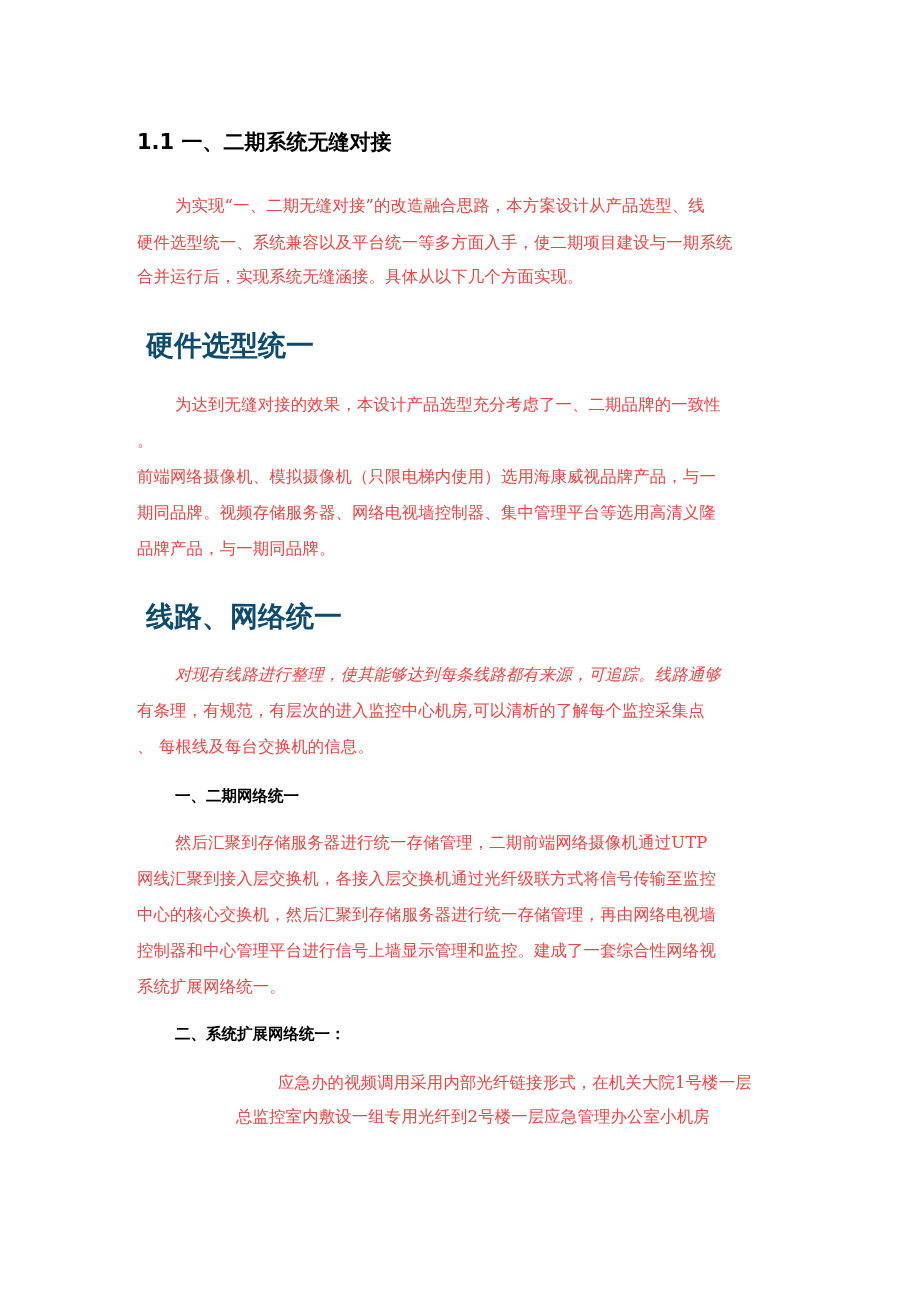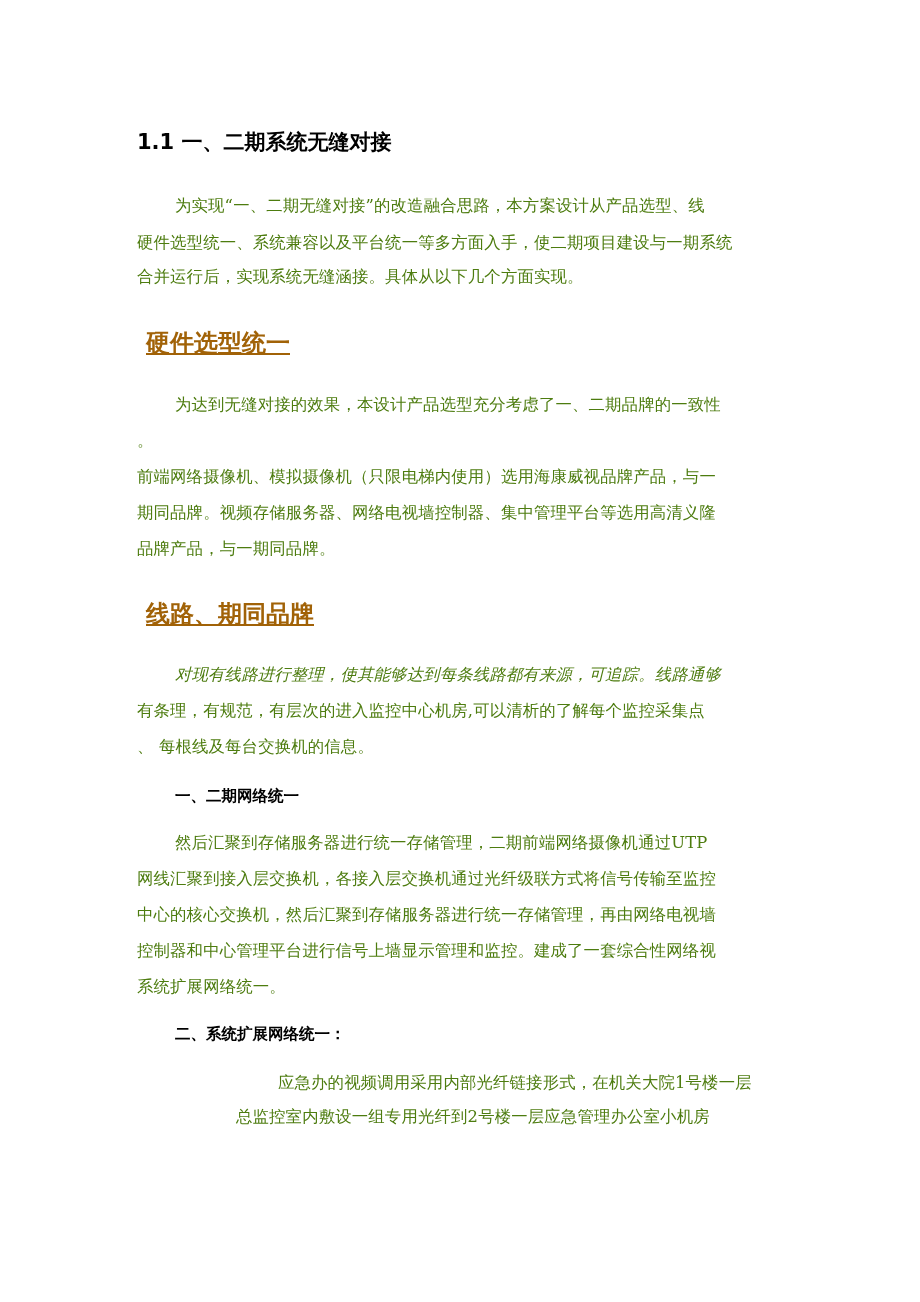--- a/index.html
+++ b/index.html
@@ -29,33 +29,32 @@
     .h1 {
       font-family: "DejaVu Sans", "Liberation Sans", sans-serif;
       font-weight: bold;
       font-size: 21px;
       letter-spacing: 0px;
       color: #000;
     }
     .h2 {
       font-family: "DejaVu Sans", "Liberation Sans", sans-serif;
       font-weight: bold;
-      font-size: 24px;
-      color: #a16207;
-      text-decoration: underline;
+      font-size: 28px;
+      color: #0c4a6e;
     }
     .h3 {
       font-family: "DejaVu Sans", "Liberation Sans", sans-serif;
       font-weight: bold;
       font-size: 15.5px;
       color: #000;
     }
     .body {
       font-size: 16.4px;
-      color: #4d7c0f;
+      color: #ef4444;
       letter-spacing: 0.15px;
     }
   </style>
 </head>
 <body>
 
 <div class="page">
 
   <h1 class="abs h1" style="left:137px; top:128px;">1.1 一、二期系统无缝对接</h1>
 
@@ -68,21 +67,21 @@
   <h2 class="abs h2" style="left:146px; top:327px;">硬件选型统一</h2>
 
   <div>
     <p class="abs body" style="left:175px; top:394px;">为达到无缝对接的效果，本设计产品选型充分考虑了一、二期品牌的一致性</p>
     <p class="abs body" style="left:137px; top:430px;">。</p>
     <p class="abs body" style="left:137px; top:466px;">前端网络摄像机、模拟摄像机（只限电梯内使用）选用海康威视品牌产品，与一</p>
     <p class="abs body" style="left:137px; top:502px;">期同品牌。视频存储服务器、网络电视墙控制器、集中管理平台等选用高清义隆</p>
     <p class="abs body" style="left:137px; top:538px;">品牌产品，与一期同品牌。</p>
   </div>
 
-  <h2 class="abs h2" style="left:146px; top:598px;">线路、期同品牌</h2>
+  <h2 class="abs h2" style="left:146px; top:598px;">线路、网络统一</h2>
 
   <div>
     <p class="abs body" style="left:175px; top:664px;font-style:italic;">对现有线路进行整理，使其能够达到每条线路都有来源，可追踪。线路通够</p>
     <p class="abs body" style="left:137px; top:700px;">有条理，有规范，有层次的进入监控中心机房,可以清析的了解每个监控采集点</p>
     <p class="abs body" style="left:137px; top:736px;">、 每根线及每台交换机的信息。</p>
   </div>
 
   <h3 class="abs h3" style="left:175px; top:786px;">一、二期网络统一</h3>
 
   <div>

